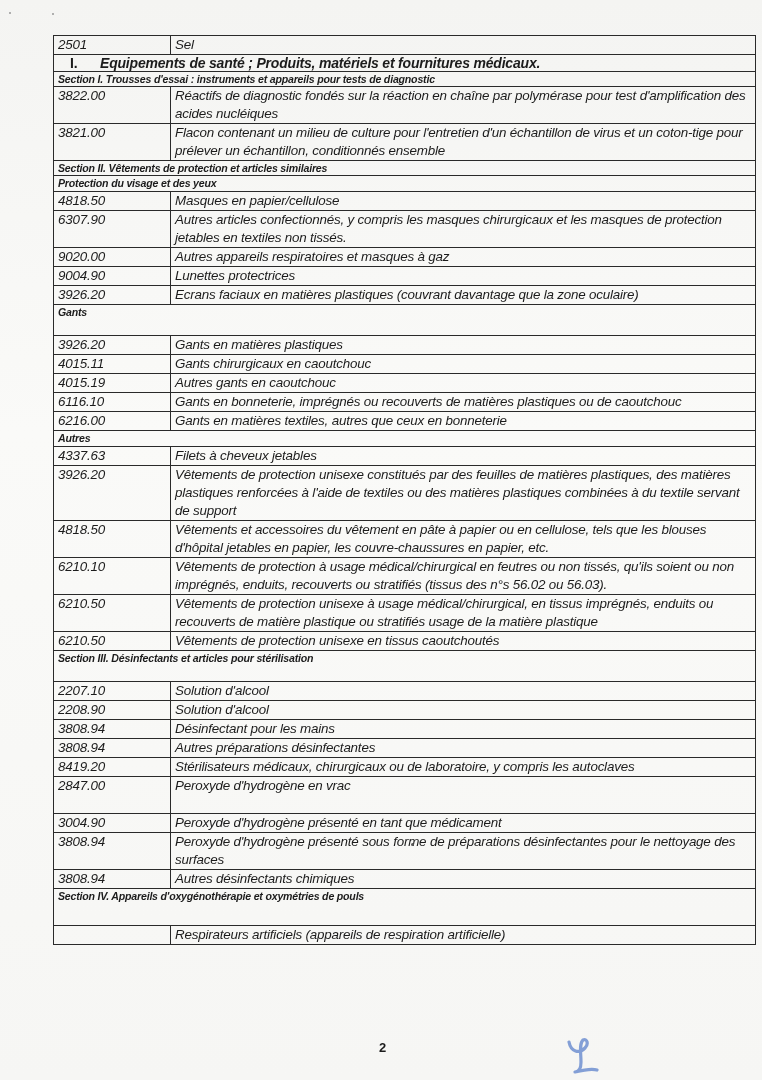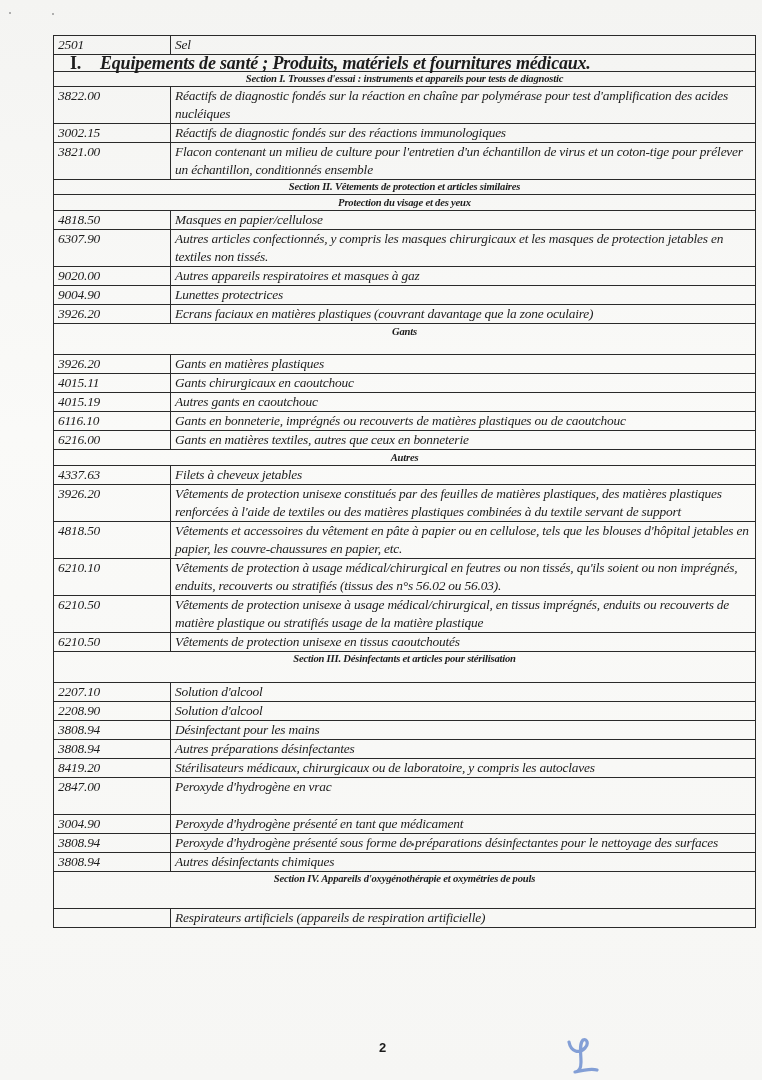--- a/index.html
+++ b/index.html
@@ -9,37 +9,37 @@
     font-family: "Liberation Sans", sans-serif;
     color: #1c1c1c;
     position: relative;
   }
   .page {
     position: absolute; left: 0; top: 0; width: 762px; height: 1080px;
     background: linear-gradient(180deg, #f4f4f2 0%, #fafaf8 40%, #f6f6f4 100%);
   }
   table.hs {
     position: absolute; left: 53px; top: 35px; width: 703px;
-    border-collapse: collapse; table-layout: fixed; font-family: Liberation Serif, serif;
+    border-collapse: collapse; table-layout: fixed;
   }
   table.hs td {
     border: 1px solid #2a2a2a;
     padding: 0 4px;
     vertical-align: top;
     font-size: 13.4px;
     line-height: 18px;
     font-style: italic;
     letter-spacing: -0.2px;
   }
   td.code { width: 108px; padding-left: 6px; }
   td.desc { }
-  tr.chapter td { font-weight: bold; font-size: 18px; line-height: 16px; }
+  tr.chapter td { font-weight: bold; font-size: 14px; line-height: 16px; }
   tr.chapter td .roman { display: inline-block; width: 30px; padding-left: 12px; font-style: normal; }
   tr.section td, tr.sub td {
-    text-align: center; font-weight: bold; font-size: 10.6px; line-height: 14px;
+    font-weight: bold; font-size: 10.6px; line-height: 14px;
   }
   tr.sub td { line-height: 15px; }
   tr.section.tall td { height: 30px; }
   tr.sub.tall td { height: 30px; }
   tr.section.tall2 td { height: 36px; }
   .pnum {
     position: absolute; left: 379px; top: 1040px; font-size: 13px; font-weight: bold;
     font-family: "Liberation Sans", sans-serif; font-style: normal;
   }
   .hand {
@@ -61,24 +61,20 @@
           <td colspan="2"><span class="roman">I.</span><span>Equipements de santé ; Produits, matériels et fournitures  médicaux.</span></td>
         </tr>
         <tr class="section">
           <td colspan="2">Section I. Trousses d'essai : instruments et appareils pour tests de diagnostic</td>
         </tr>
         <tr class="item">
           <td class="code">3822.00</td>
           <td class="desc">Réactifs de diagnostic fondés sur la réaction en chaîne par polymérase pour test d'amplification des acides nucléiques</td>
         </tr>
         <tr class="item">
-          <td class="code">3002.15</td>
-          <td class="desc">Réactifs de diagnostic fondés sur des réactions immunologiques</td>
-        </tr>
-        <tr class="item">
           <td class="code">3821.00</td>
           <td class="desc">Flacon contenant un milieu de culture pour l'entretien d'un échantillon de virus et un coton-tige pour prélever un échantillon, conditionnés ensemble</td>
         </tr>
         <tr class="section">
           <td colspan="2">Section II.  Vêtements de protection et articles similaires</td>
         </tr>
         <tr class="sub">
           <td colspan="2">Protection du visage et des yeux</td>
         </tr>
         <tr class="item">

